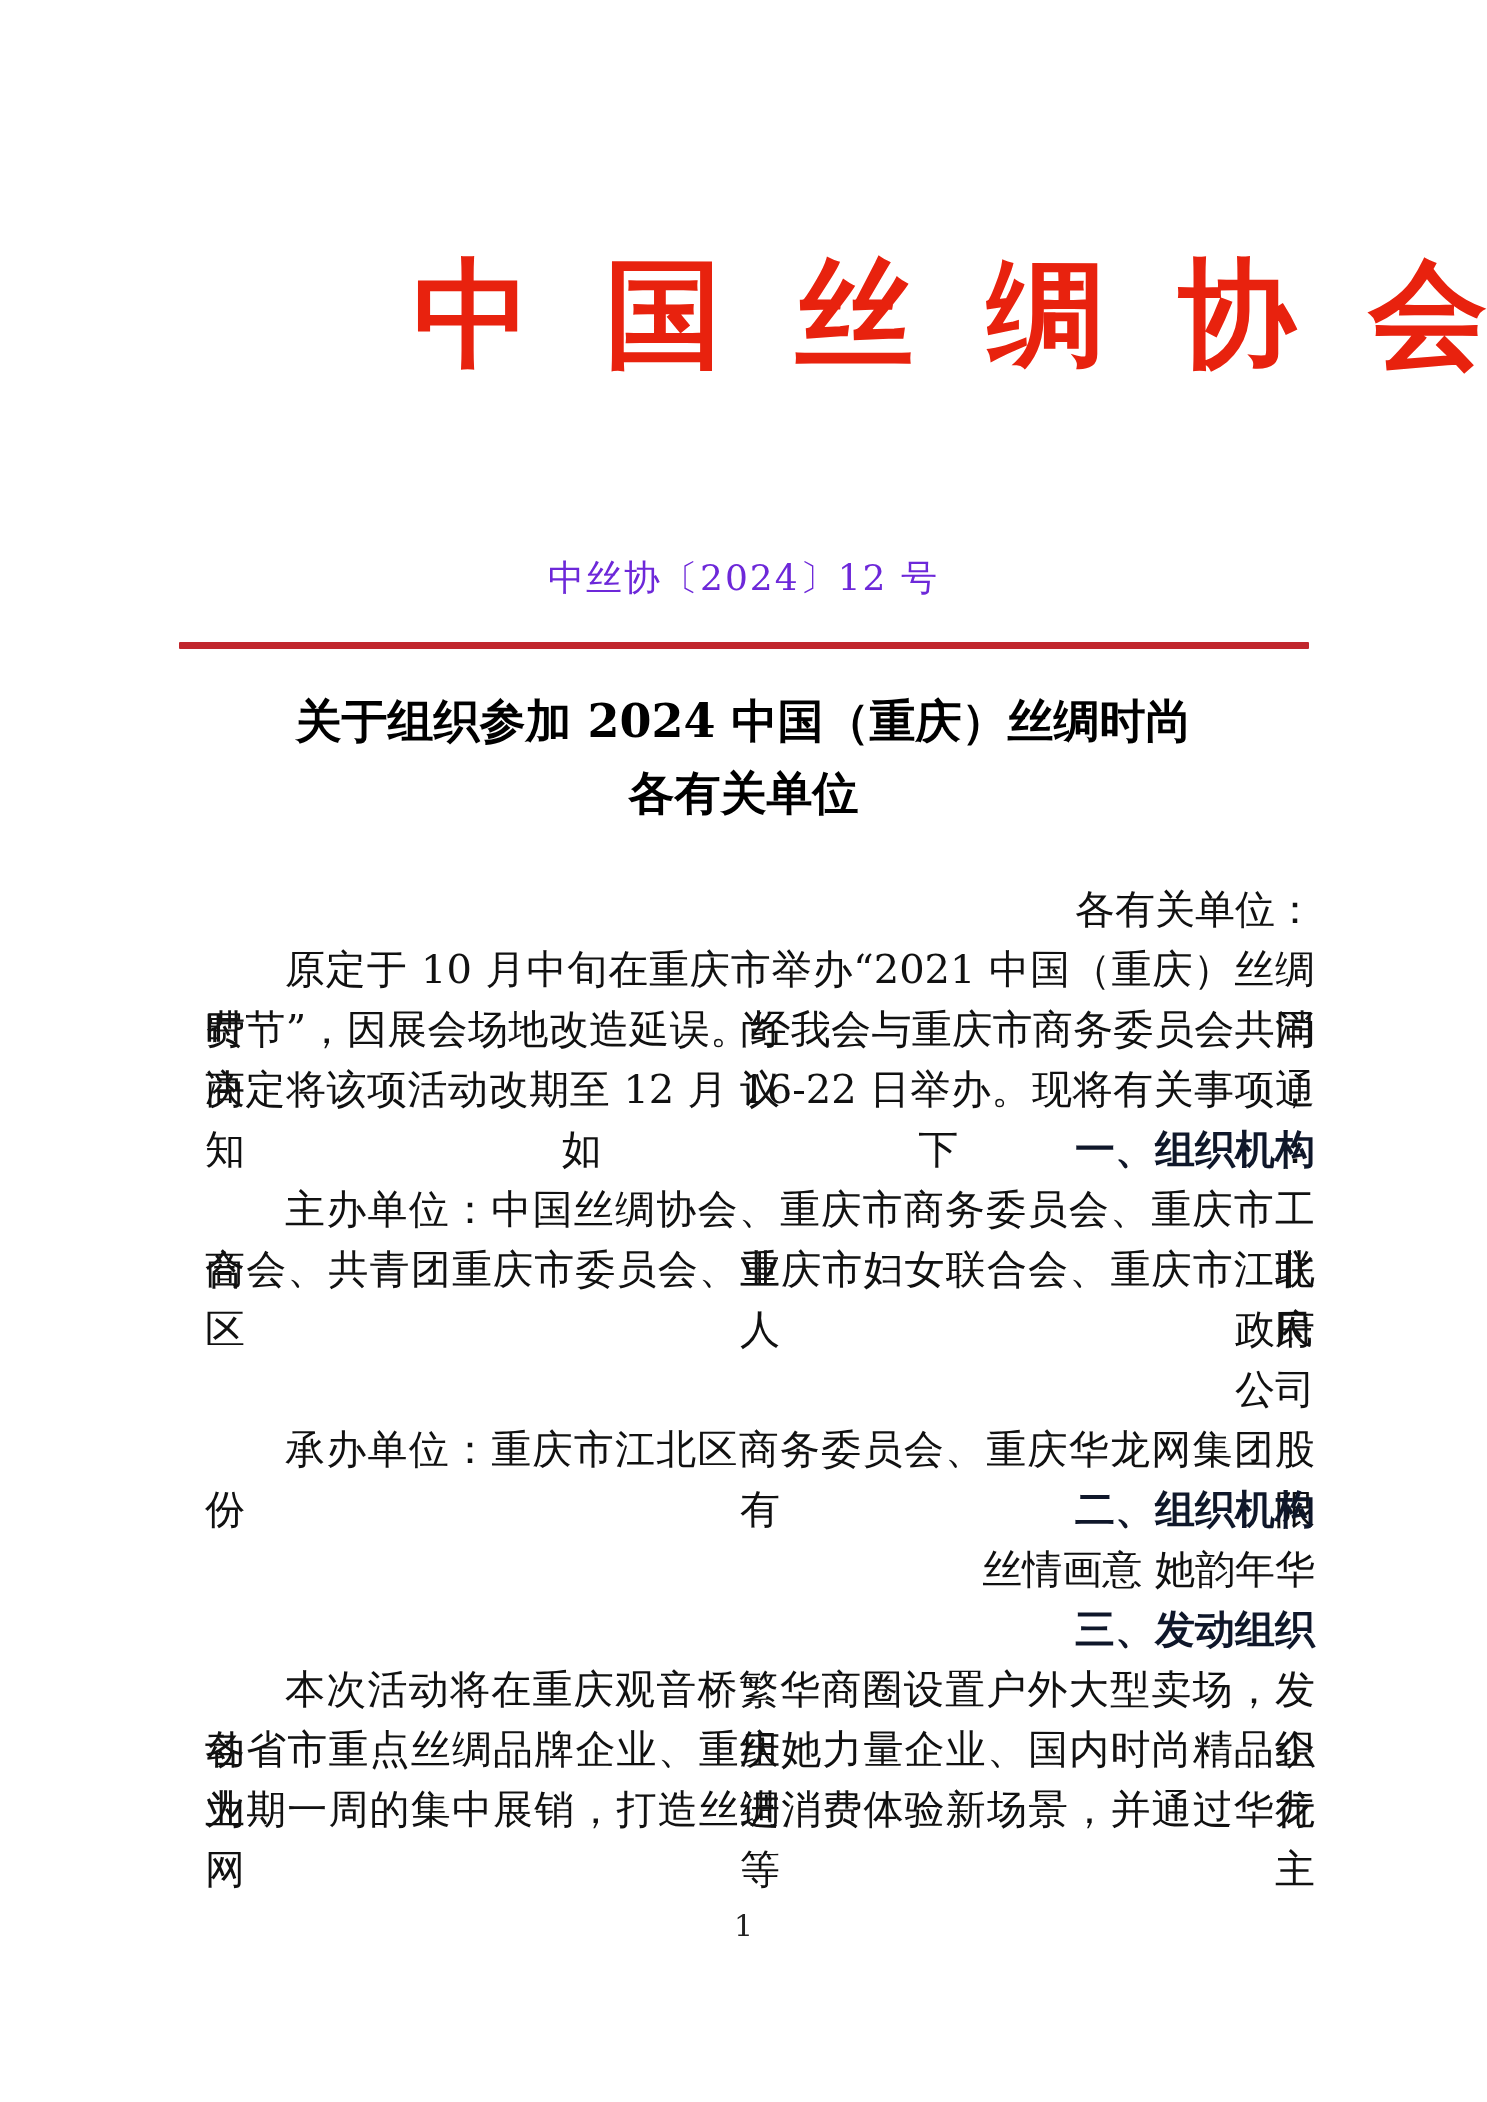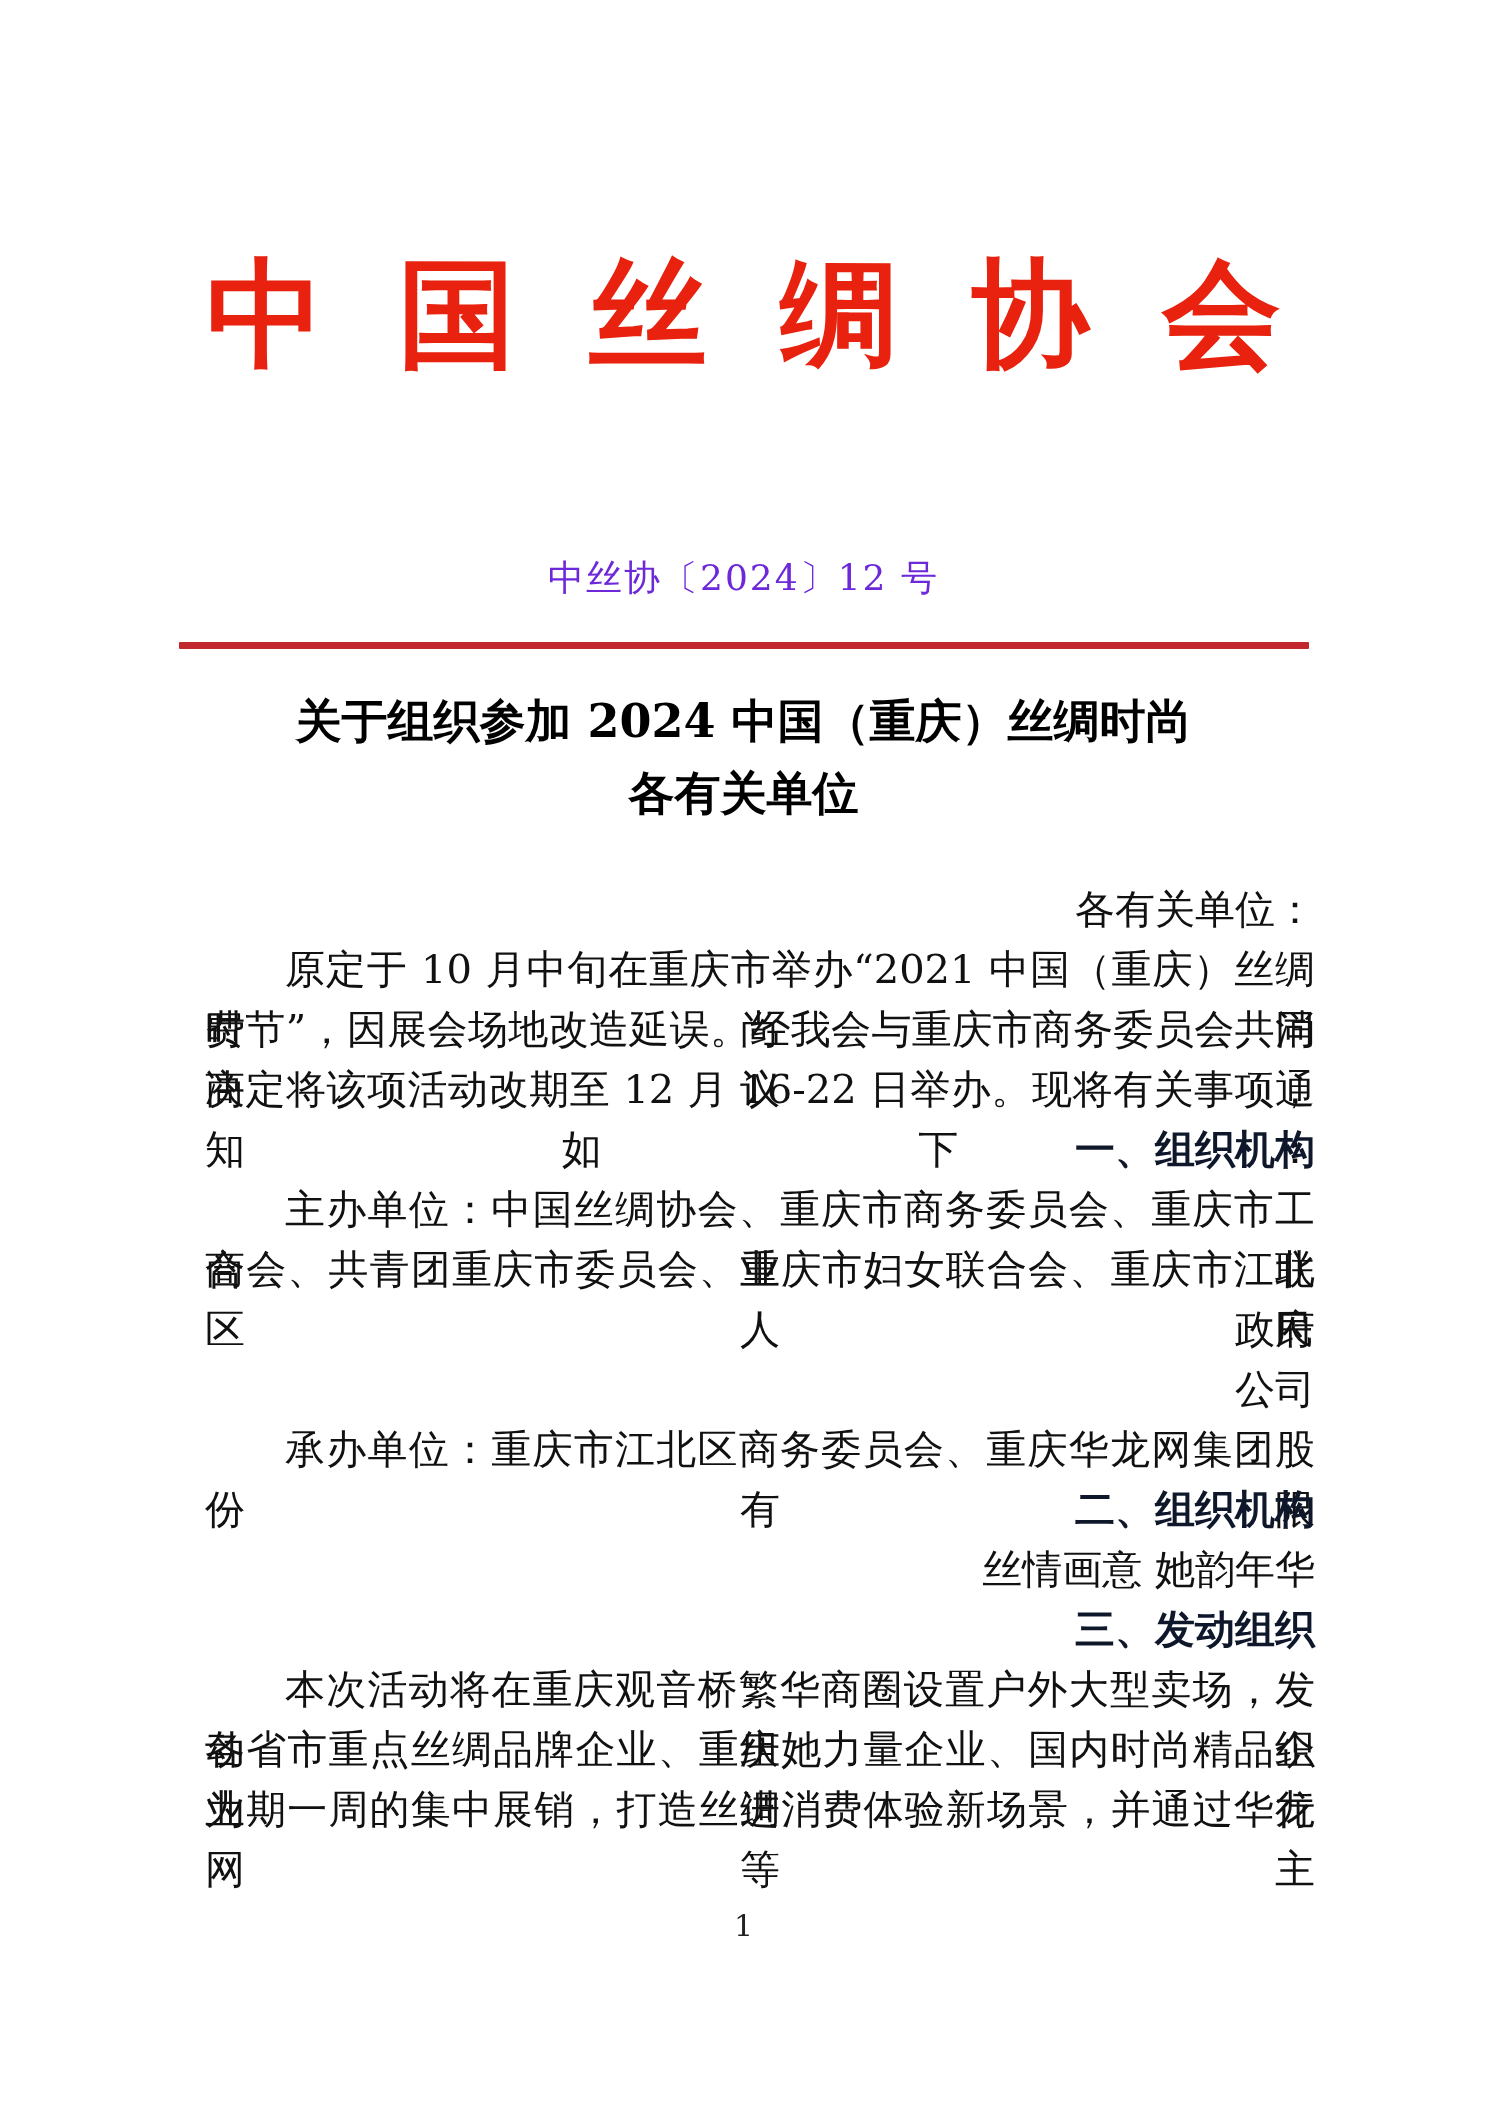--- a/index.html
+++ b/index.html
@@ -13,21 +13,21 @@
     position:relative;
     width:1487px;
     height:2102px;
     background:#ffffff;
     overflow:hidden;
     font-family:"DejaVu Serif","Liberation Serif",serif;
     color:var(--ink);
   }
   .org-title{
     margin-top:252px;
-    text-align:center;
+    text-align:right;
     font-size:118px;
     line-height:1.05;
     font-weight:bold;
     color:var(--title-red);
     white-space:nowrap;
   }
   .org-title .spread{
     letter-spacing:0.62em;
     margin-right:-0.62em;
   }

